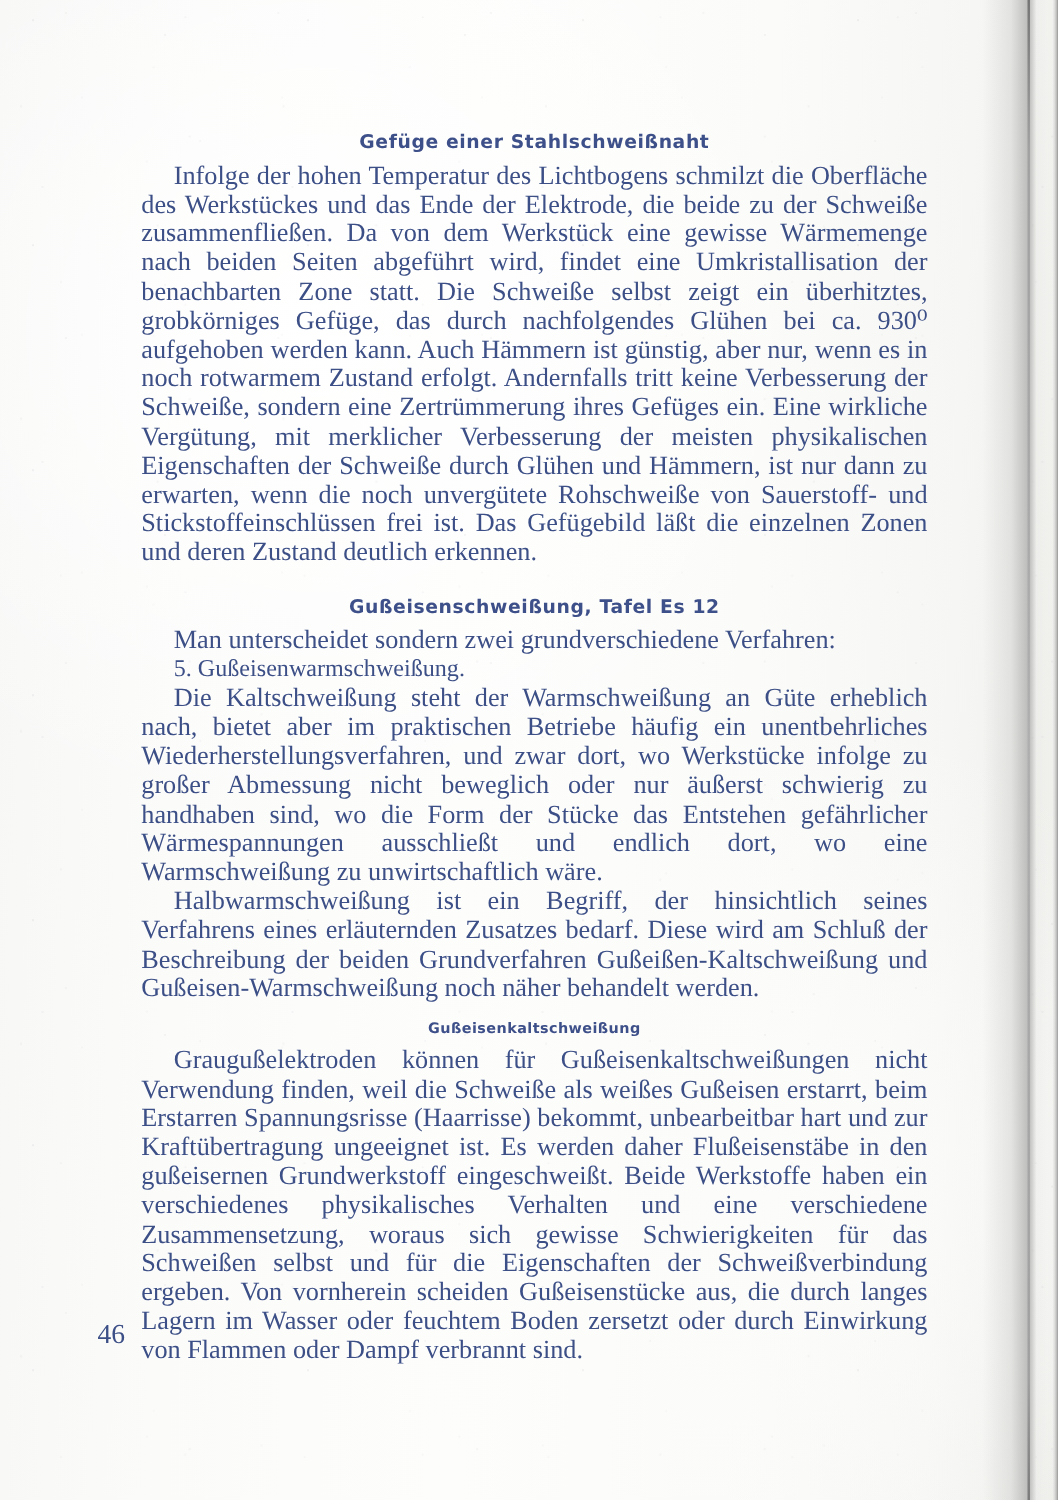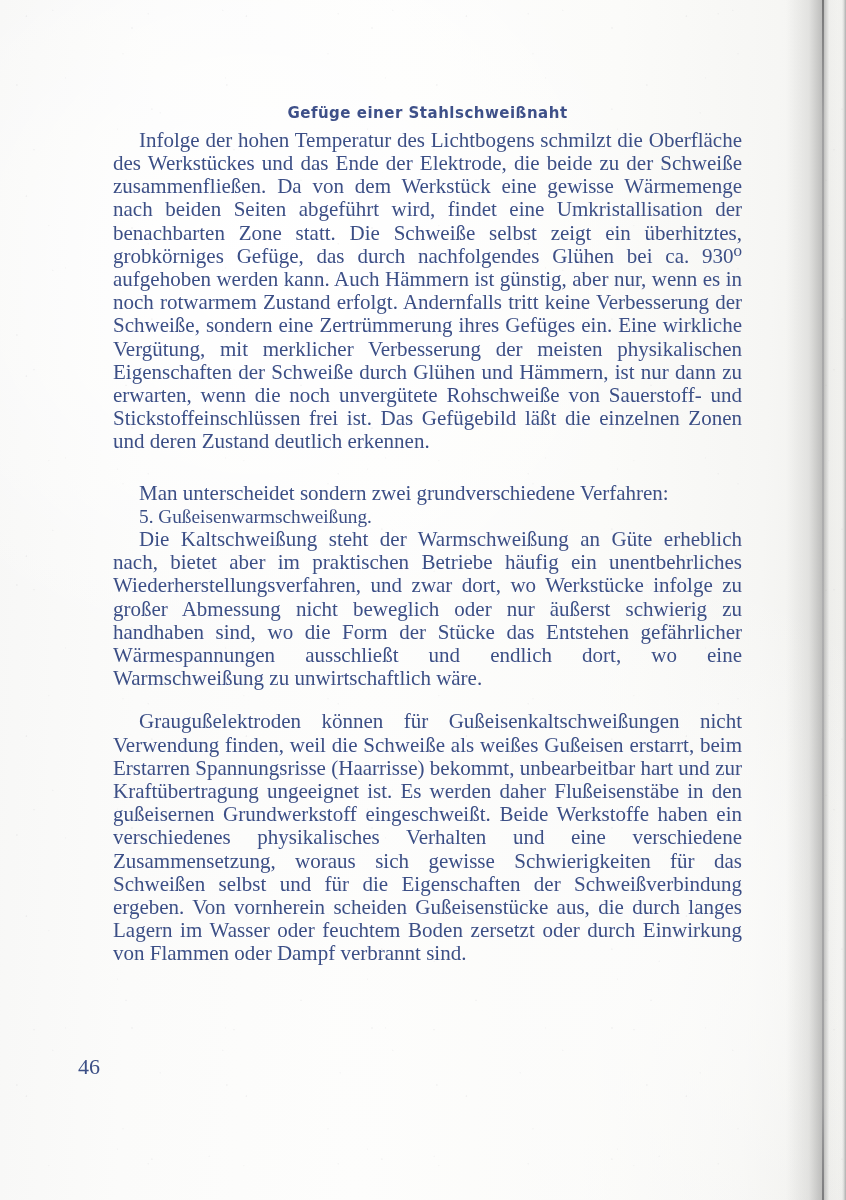--- a/index.html
+++ b/index.html
@@ -171,34 +171,37 @@
   <div class="grain"></div>
 
   <div class="content">
 
     <h2 class="heading heading-main">Gefüge einer Stahlschweißnaht</h2>
     <div class="sp-after-head"></div>
     <p class="para">Infolge der hohen Temperatur des Lichtbogens schmilzt die Oberfläche des Werkstückes und das Ende der Elektrode, die beide zu der Schweiße zusammenfließen. Da von dem Werkstück eine gewisse Wärmemenge nach beiden Seiten abgeführt wird, findet eine Umkristallisation der benachbarten Zone statt. Die Schweiße selbst zeigt ein überhitztes, grobkörniges Gefüge, das durch nachfolgendes Glühen bei ca. 930⁰ aufgehoben werden kann. Auch Hämmern ist günstig, aber nur, wenn es in noch rotwarmem Zustand erfolgt. Andernfalls tritt keine Verbesserung der Schweiße, sondern eine Zertrümmerung ihres Gefüges ein. Eine wirkliche Vergütung, mit merklicher Verbesserung der meisten physikalischen Eigenschaften der Schweiße durch Glühen und Hämmern, ist nur dann zu erwarten, wenn die noch unvergütete Rohschweiße von Sauerstoff- und Stickstoffeinschlüssen frei ist. Das Gefügebild läßt die einzelnen Zonen und deren Zustand deutlich erkennen.</p>
 
     <div class="sp-head-gap"></div>
 
+    <h2 class="heading heading-main">Gußeisenschweißung, Tafel Es 12</h2>
     <div class="sp-after-head"></div>
 
     <p class="para last-line-left">Man unterscheidet sondern zwei grundverschiedene Verfahren:</p>
 
     <ol class="verfahren">
       <li>5. Gußeisenwarmschweißung.</li>
     </ol>
 
 
     <p class="para">Die Kaltschweißung steht der Warmschweißung an Güte erheblich nach, bietet aber im praktischen Betriebe häufig ein unentbehrliches Wiederherstellungsverfahren, und zwar dort, wo Werkstücke infolge zu großer Abmessung nicht beweglich oder nur äußerst schwierig zu handhaben sind, wo die Form der Stücke das Entstehen gefährlicher Wärmespannungen ausschließt und endlich dort, wo eine Warmschweißung zu unwirtschaftlich wäre.</p>
 
+    <p class="para last-line-left">Halbwarmschweißung ist ein Begriff, der hinsichtlich seines Verfahrens eines erläuternden Zusatzes bedarf. Diese wird am Schluß der Beschreibung der beiden Grundverfahren Gußeißen-Kaltschweißung und Gußeisen-Warmschweißung noch näher behandelt werden.</p>
 
     <div class="sp-sub-gap"></div>
 
+    <h3 class="subheading">Gußeisenkaltschweißung</h3>
     <div class="sp-sub-after"></div>
 
     <p class="para last-line-left">Graugußelektroden können für Gußeisenkaltschweißungen nicht Verwendung finden, weil die Schweiße als weißes Gußeisen erstarrt, beim Erstarren Spannungsrisse (Haarrisse) bekommt, unbearbeitbar hart und zur Kraftübertragung ungeeignet ist. Es werden daher Flußeisenstäbe in den gußeisernen Grundwerkstoff eingeschweißt. Beide Werkstoffe haben ein verschiedenes physikalisches Verhalten und eine verschiedene Zusammensetzung, woraus sich gewisse Schwierigkeiten für das Schweißen selbst und für die Eigenschaften der Schweißverbindung ergeben. Von vornherein scheiden Gußeisenstücke aus, die durch langes Lagern im Wasser oder feuchtem Boden zersetzt oder durch Einwirkung von Flammen oder Dampf verbrannt sind.</p>
 
   </div>
 
   <div class="folio">46</div>
 
   <div class="gutter"></div>
   <div class="gutter-line"></div>

